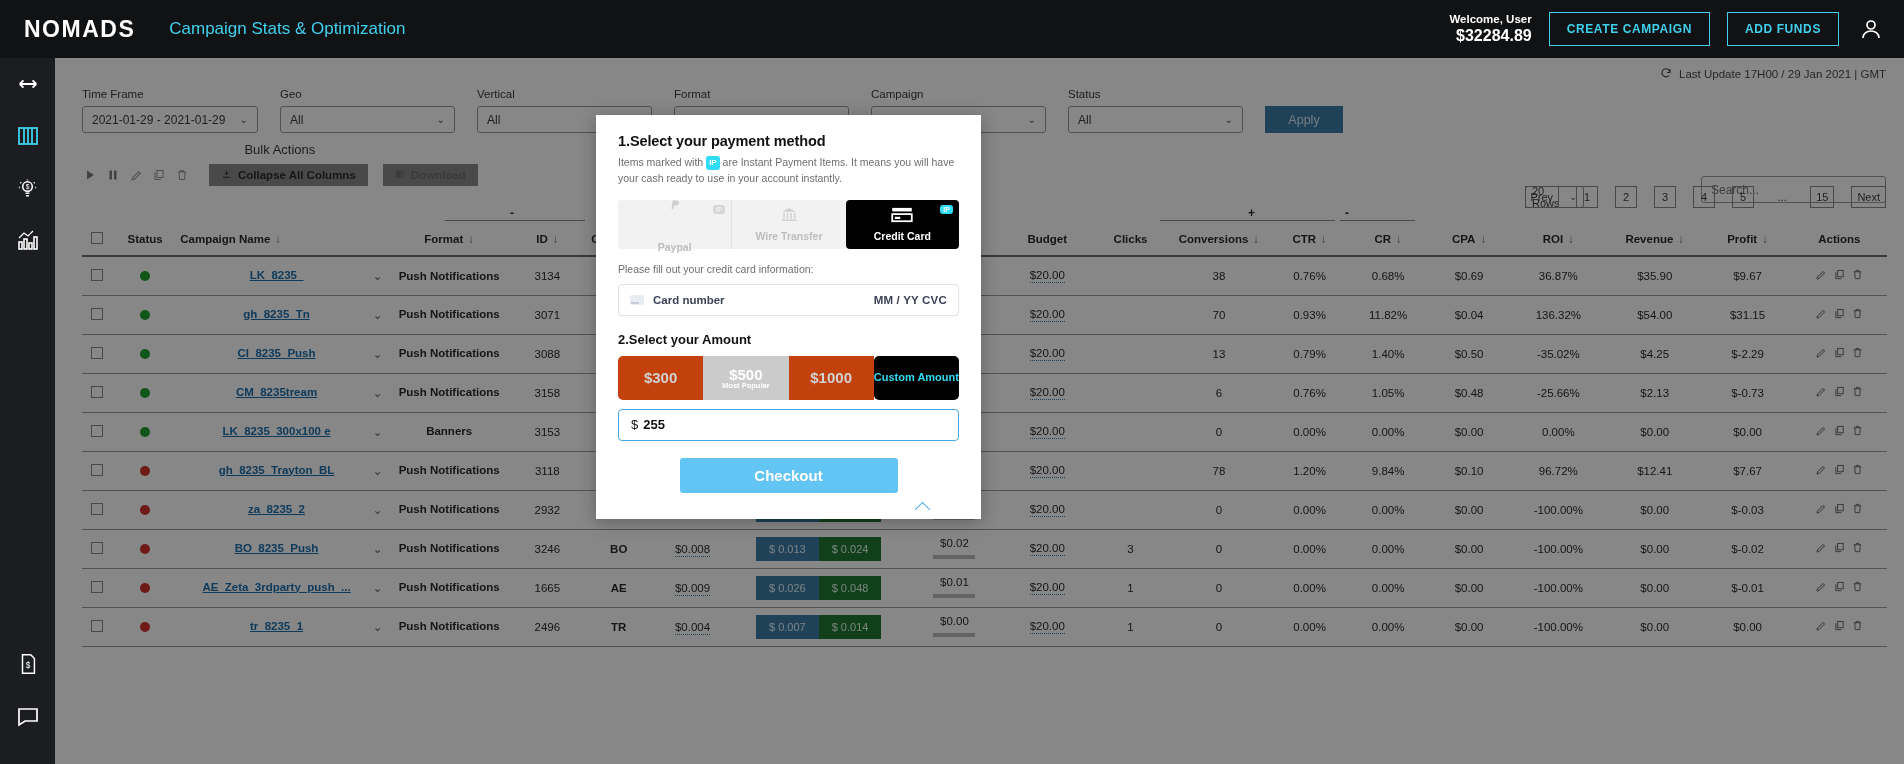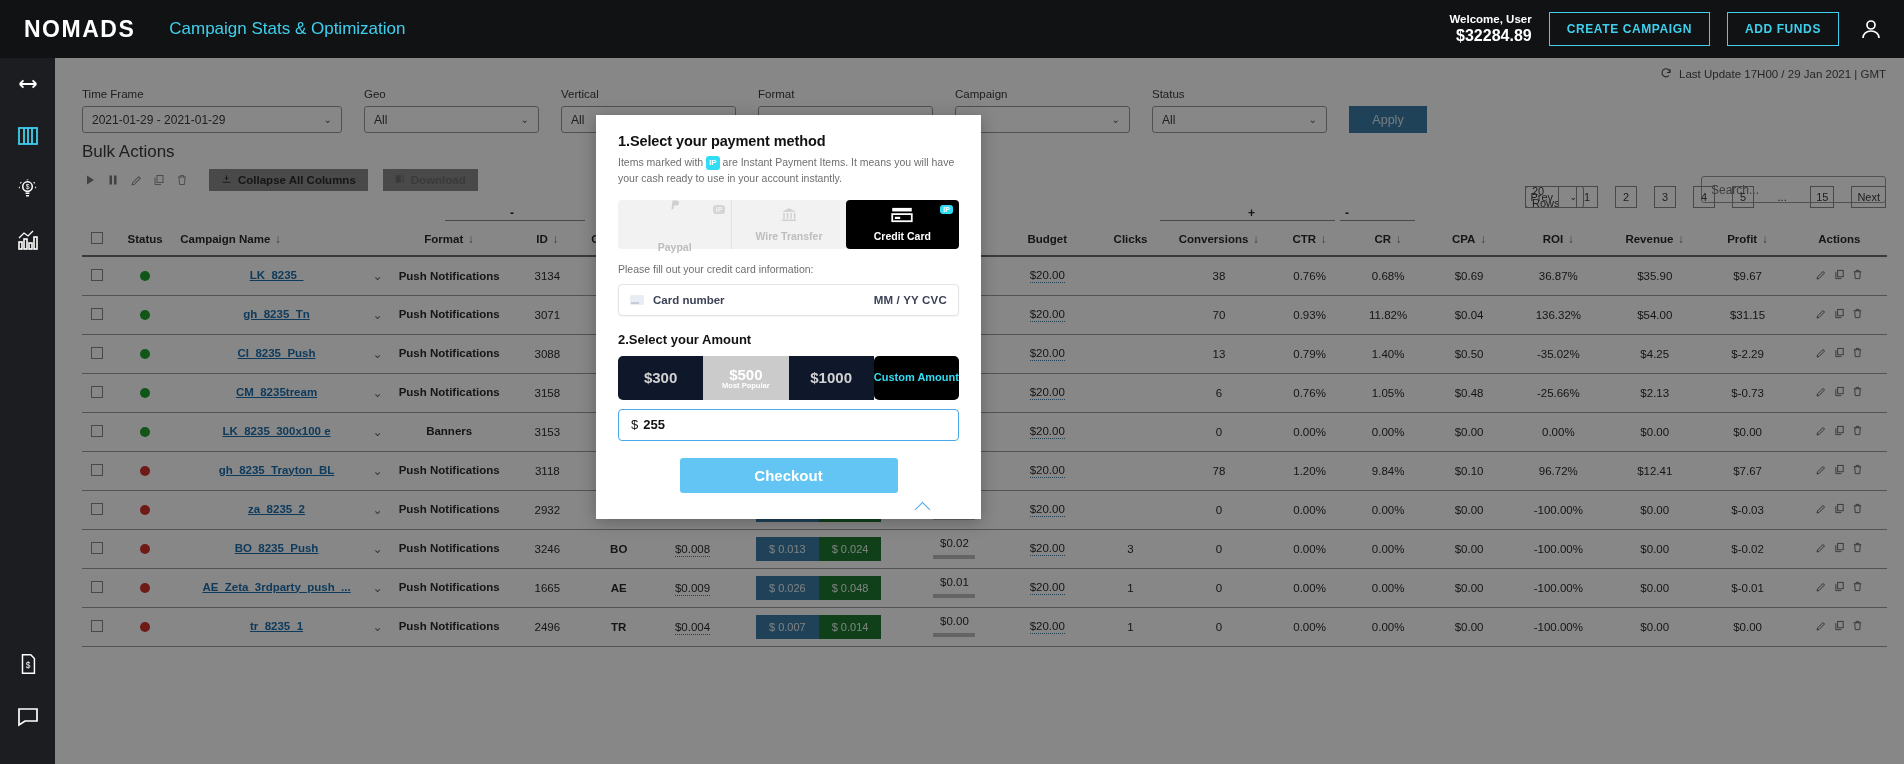--- a/index.html
+++ b/index.html
@@ -65,34 +65,34 @@
 
   .filters { position: absolute; left: 27px; top: 30px; display: flex; gap: 0; align-items: flex-end; }
   .filter { margin-right: 22px; }
   .filter-label { font-size: 11.5px; color: #3b3b3b; margin-bottom: 6px; }
   .filter-select {
     height: 27px; border: 1px solid #9a9a9a; border-radius: 3px; background: transparent;
     font-size: 12px; color: #3b3b3b; padding: 0 9px; display: flex; align-items: center;
     position: relative; cursor: pointer;
   }
   .filter-select .chev { margin-left: auto; padding-left: 10px; font-size: 10px; color: #555; }
-  .w-timeframe { width: 260px; }
+  .w-timeframe { width: 176px; }
   .w-std { width: 175px; }
   .apply-btn {
     width: 78px; height: 27px; background: #3b7ea8; color: #d8e8f2; border: none;
     font-size: 12.5px; cursor: pointer; font-family: "Liberation Sans", sans-serif;
   }
   .search-box {
     position: absolute; right: 18px; top: 118px; width: 185px; height: 27px;
     border: 1px solid #9a9a9a; border-radius: 3px; background: transparent;
     font-size: 12px; color: #555; padding: 0 9px; font-family: "Liberation Sans", sans-serif;
   }
 
   .bulk { position: absolute; left: 27px; top: 84px; }
-  .bulk-label { font-size: 17px; color: #3b3b3b; margin-bottom: 7px; }
+  .bulk-label { font-size: 13px; color: #3b3b3b; margin-bottom: 7px; text-align: center; }
   .bulk-row { display: flex; align-items: center; gap: 7px; }
   .bulk-ico { width: 16px; height: 17px; display: flex; align-items: center; justify-content: center; color: #7d7d7d; cursor: pointer; }
   .pill-btn {
     height: 22px; background: #8b8b8b; border: none; color: #2b2b2b;
     font-size: 11.5px; font-weight: 700; padding: 0 12px; display: flex; align-items: center; gap: 6px;
     cursor: pointer; font-family: "Liberation Sans", sans-serif;
   }
   .pill-btn.muted { color: #6e6e6e; }
 
   .rows-sel {
@@ -175,21 +175,21 @@
   .cc-ico { width: 14px; height: 10px; border-radius: 2px; background: #e8edf3; margin-right: 9px;
     display: flex; flex-direction: column; justify-content: flex-end; padding: 1px; }
   .cc-ico i { display: block; height: 2px; background: #c3ccd8; width: 70%; }
   .cc-num { font-size: 11.5px; font-weight: 700; color: #3c4257; }
   .cc-right { margin-left: auto; font-size: 11.5px; font-weight: 700; color: #3c4257; letter-spacing: .2px; }
 
   .m-h2 { font-size: 13px; font-weight: 700; color: #111; margin-top: 16px; }
   .amt-row { display: flex; margin-top: 9px; height: 44px; }
   .amt {
     flex: 1; display: flex; flex-direction: column; align-items: center; justify-content: center;
-    cursor: pointer; background: #0f172a; color: #d2d2d2; font-size: 15px; font-weight: 700;
+    cursor: pointer; background: #c2410c; color: #d2d2d2; font-size: 15px; font-weight: 700;
   }
   .amt:first-child { border-radius: 5px 0 0 5px; }
   .amt.popular { background: #cbcbcb; color: #fff; }
   .amt.popular .sublab { font-size: 7.5px; font-weight: 700; margin-top: -2px; }
   .amt.sel { background: #000; color: #31dcf5; border-radius: 5px; font-size: 11px; line-height: 1.2; text-align: center; }
   .notch {
     position: absolute; left: 321px; top: 389px; width: 11px; height: 11px; background: #fff;
     border-left: 1px solid #4aa8ea; border-top: 1px solid #4aa8ea; transform: rotate(45deg); z-index: 2;
   }
   .cust-input {

